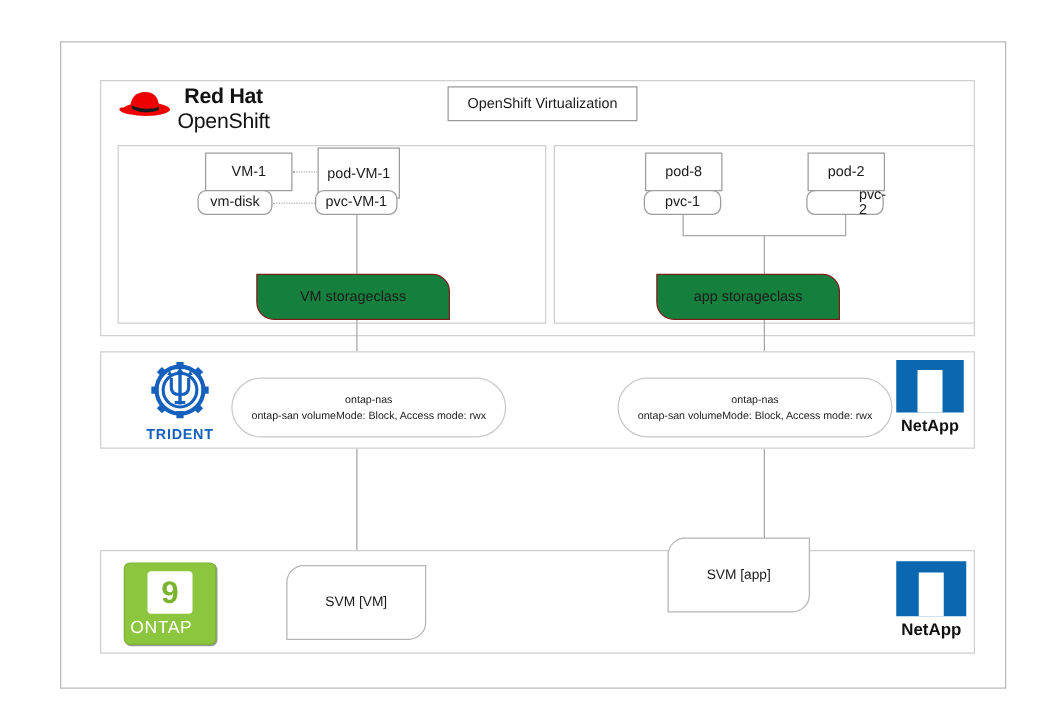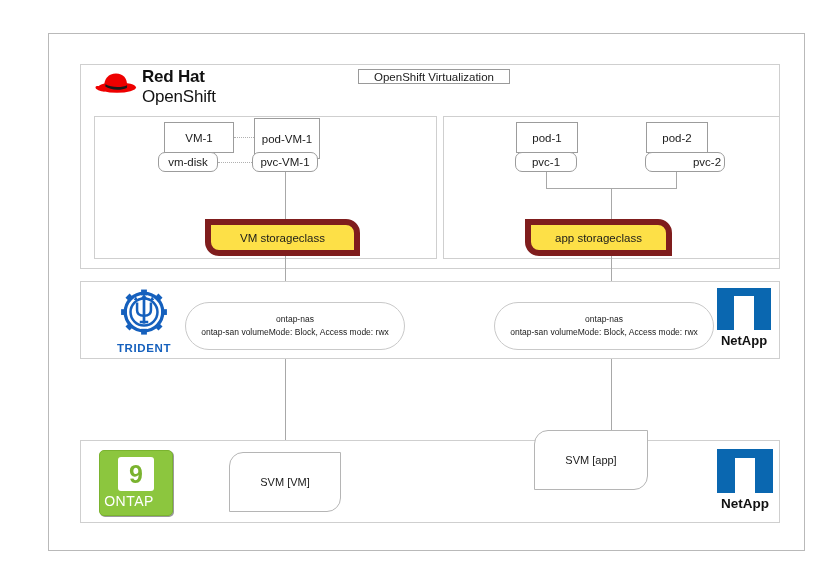--- a/index.html
+++ b/index.html
@@ -14,28 +14,28 @@
   .outer-frame{
     position:absolute;left:48px;top:33px;width:757px;height:518px;
     border:1px solid #b9b9b9;background:#fff;box-sizing:border-box;
   }
 
   
   .ocp-panel{
     position:absolute;left:80px;top:64px;width:700px;height:205px;
     border:1px solid #cfcfcf;background:#fff;box-sizing:border-box;
   }
-  .redhat-logo{position:absolute;left:94px;top:68px;width:140px;height:48px;}
+  .redhat-logo{position:absolute;left:94px;top:68px;width:140px;height:48px;text-align:center;}
   .rh-hat{position:absolute;left:0px;top:3px;width:44px;height:24px;}
   .rh-text{position:absolute;left:48px;top:0px;line-height:1;}
   .rh-text .l1{font-size:17px;font-weight:bold;letter-spacing:-0.2px;color:#111;}
   .rh-text .l2{font-size:17px;font-weight:400;letter-spacing:-0.2px;color:#111;margin-top:3px;}
 
   .ocpv-badge{
-    position:absolute;left:358px;top:69px;width:152px;height:15px;
+    position:absolute;left:358px;top:69px;width:152px;height:28px;
     border:1px solid #9a9a9a;background:#fff;box-sizing:border-box;
     display:flex;align-items:center;justify-content:center;
     font-size:11.5px;color:#1a1a1a;
   }
 
   
   .wl-box{
     position:absolute;border:1px solid #cfcfcf;background:#fff;box-sizing:border-box;
   }
   .wl-left{left:94px;top:116px;width:343px;height:143px;}
@@ -44,21 +44,21 @@
   
   .node{
     position:absolute;box-sizing:border-box;border:1px solid #9c9c9c;background:#fff;
     display:flex;align-items:center;justify-content:center;
     font-size:11.5px;color:#1a1a1a;
   }
   .node.rounded{border-radius:7px;}
 
   
   .scbox{
-    position:absolute;box-sizing:border-box;border:6px solid #7f1d1d;background:#fde047;
+    position:absolute;box-sizing:border-box;border:1px solid #7f1d1d;background:#15803d;
     border-radius:14px 14px 14px 14px;
     border-top-left-radius:0;border-bottom-right-radius:0;
     display:flex;align-items:center;justify-content:center;
     font-size:11.5px;color:#1a1a1a;
   }
 
   
   .trident-panel{
     position:absolute;left:80px;top:281px;width:700px;height:78px;
     border:1px solid #cfcfcf;background:#fff;box-sizing:border-box;
@@ -156,24 +156,24 @@
   <div class="node" style="left:254px;top:118px;width:66px;height:41px;">pod-VM-1</div>
   <div class="node rounded" style="left:252px;top:152px;width:66px;height:20px;">pvc-VM-1</div>
 
   <div class="ln-dot" style="left:234px;top:137px;width:20px;"></div>
   <div class="ln-dot" style="left:218px;top:162px;width:34px;"></div>
 
   <div class="ln-v" style="left:285px;top:172px;height:47px;"></div>
 
   <div class="scbox" style="left:205px;top:219px;width:155px;height:37px;">VM storageclass</div>
 
-  <div class="node" style="left:516px;top:122px;width:62px;height:31px;">pod-1</div>
+  <div class="node" style="left:516px;top:122px;width:62px;height:31px;">pod-8</div>
   <div class="node rounded" style="left:515px;top:152px;width:62px;height:20px;">pvc-1</div>
   <div class="node" style="left:646px;top:122px;width:62px;height:31px;">pod-2</div>
-  <div class="node rounded" style="left:645px;top:152px;width:80px;height:20px;padding-left:44px;">pvc-2</div>
+  <div class="node rounded" style="left:645px;top:152px;width:62px;height:20px;padding-left:44px;">pvc-2</div>
 
   <div class="ln-v" style="left:546px;top:172px;height:16px;"></div>
   <div class="ln-v" style="left:676px;top:172px;height:16px;"></div>
   <div class="ln-h" style="left:546px;top:188px;width:131px;"></div>
   <div class="ln-v" style="left:611px;top:188px;height:31px;"></div>
 
   <div class="scbox" style="left:525px;top:219px;width:147px;height:37px;">app storageclass</div>
 
   <div class="ln-v" style="left:285px;top:256px;height:47px;"></div>
   <div class="ln-v" style="left:611px;top:256px;height:47px;"></div>

